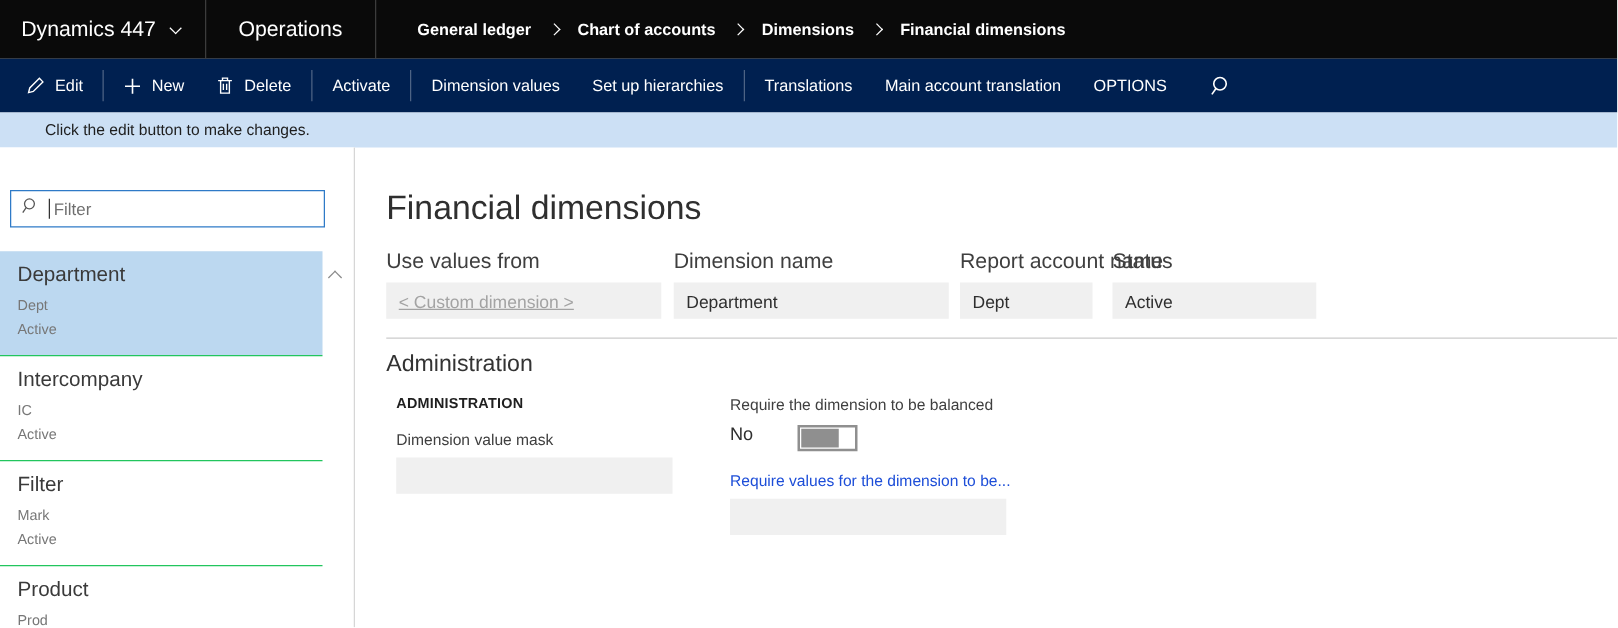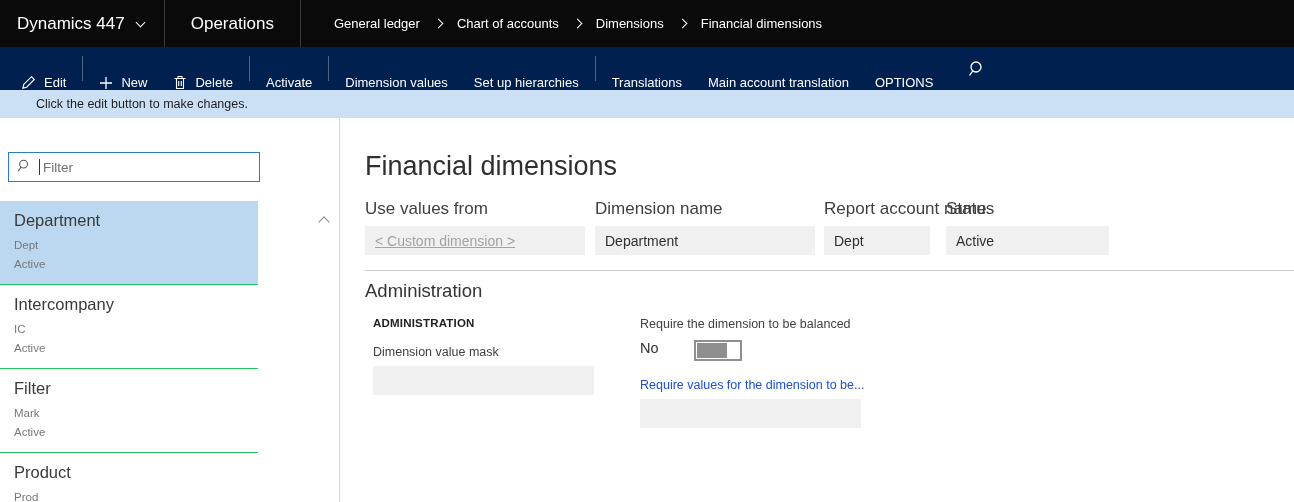--- a/index.html
+++ b/index.html
@@ -8,35 +8,35 @@
     width:1294px;height:502px;overflow:hidden;position:relative;
     font-family:"Liberation Sans","DejaVu Sans",sans-serif;
     color:#333;background:#fff;
   }
   
   .topbar{height:47px;background:var(--topbar_bg,#0a0a0a);display:flex;align-items:stretch;color:#fff;}
   .brand{display:flex;align-items:center;gap:12px;padding:0 20px 0 17px;font-size:17px;font-weight:400;cursor:pointer;}
   .tb-sep{width:1px;background:#3c3c3c;margin:0;}
   .product{display:flex;align-items:center;padding:0 26px;font-size:17px;cursor:pointer;}
   .breadcrumb{display:flex;align-items:center;gap:15px;margin-left:33px;font-size:13px;}
-  .crumb{cursor:pointer;white-space:nowrap;}
+  .crumb{cursor:pointer;white-space:nowrap;font-weight:bold;}
   .chev{display:inline-block;width:7px;height:7px;border-right:1.4px solid #fff;border-bottom:1.4px solid #fff;}
   .chev.right{transform:rotate(-45deg);}
   .chev.down{transform:rotate(45deg);margin-top:-3px;}
   
   .toolbar{height:43px;background:var(--toolbar_bg,#002050);display:flex;align-items:center;color:#fff;font-size:13px;padding-left:8px;}
-  .tool-btn{display:flex;align-items:flex-end;gap:8px;padding:0 13px;height:100%;cursor:pointer;white-space:nowrap;}
+  .tool-btn{display:flex;align-items:center;gap:8px;padding:0 13px;height:100%;cursor:pointer;white-space:nowrap;}
   .tool-btn svg{display:block;}
   .tool-sep{width:1px;height:25px;background:rgba(255,255,255,.3);margin:0 3px;}
   .tool-search{margin-left:10px;padding:0 12px;height:100%;display:flex;align-items:center;cursor:pointer;}
   
   .infobar{height:28px;background:var(--notification_bg,#cce0f5);display:flex;align-items:center;padding-left:36px;font-size:12.5px;color:#1e1e1e;}
   
   .content{display:flex;height:384px;}
-  .sidebar{width:340px;flex:none;border-right:1px solid #d6d6d6;position:relative;background:#fff;}
+  .sidebar{width:284px;flex:none;border-right:1px solid #d6d6d6;position:relative;background:#fff;}
   .filterbox{margin:34px 0 0 8px;width:252px;height:30px;border:1px solid var(--filter_border,#2e7ac7);display:flex;align-items:center;padding:0 8px;gap:7px;background:#fff;}
   .filterbox input{border:none;outline:none;flex:1;font-size:13.5px;font-family:inherit;color:#333;padding:0;background:transparent;}
   .filterbox input::placeholder{color:#6f6f6f;}
   .caret{width:1px;height:16px;background:#333;margin-right:-4px;}
   .dim-list{margin-top:19px;}
   .dim-item{width:258px;padding:9px 14px 10px;cursor:pointer;}
   .dim-item.selected{background:var(--selection_bg,#bcd8f0);}
   .dim-item + .dim-item{border-top:1px solid #22c55e;}
   .dim-title{font-size:16.5px;color:#3a3a3a;font-weight:400;line-height:21px;margin-bottom:5px;}
   .dim-sub{font-size:11.5px;color:#777;line-height:19px;}

